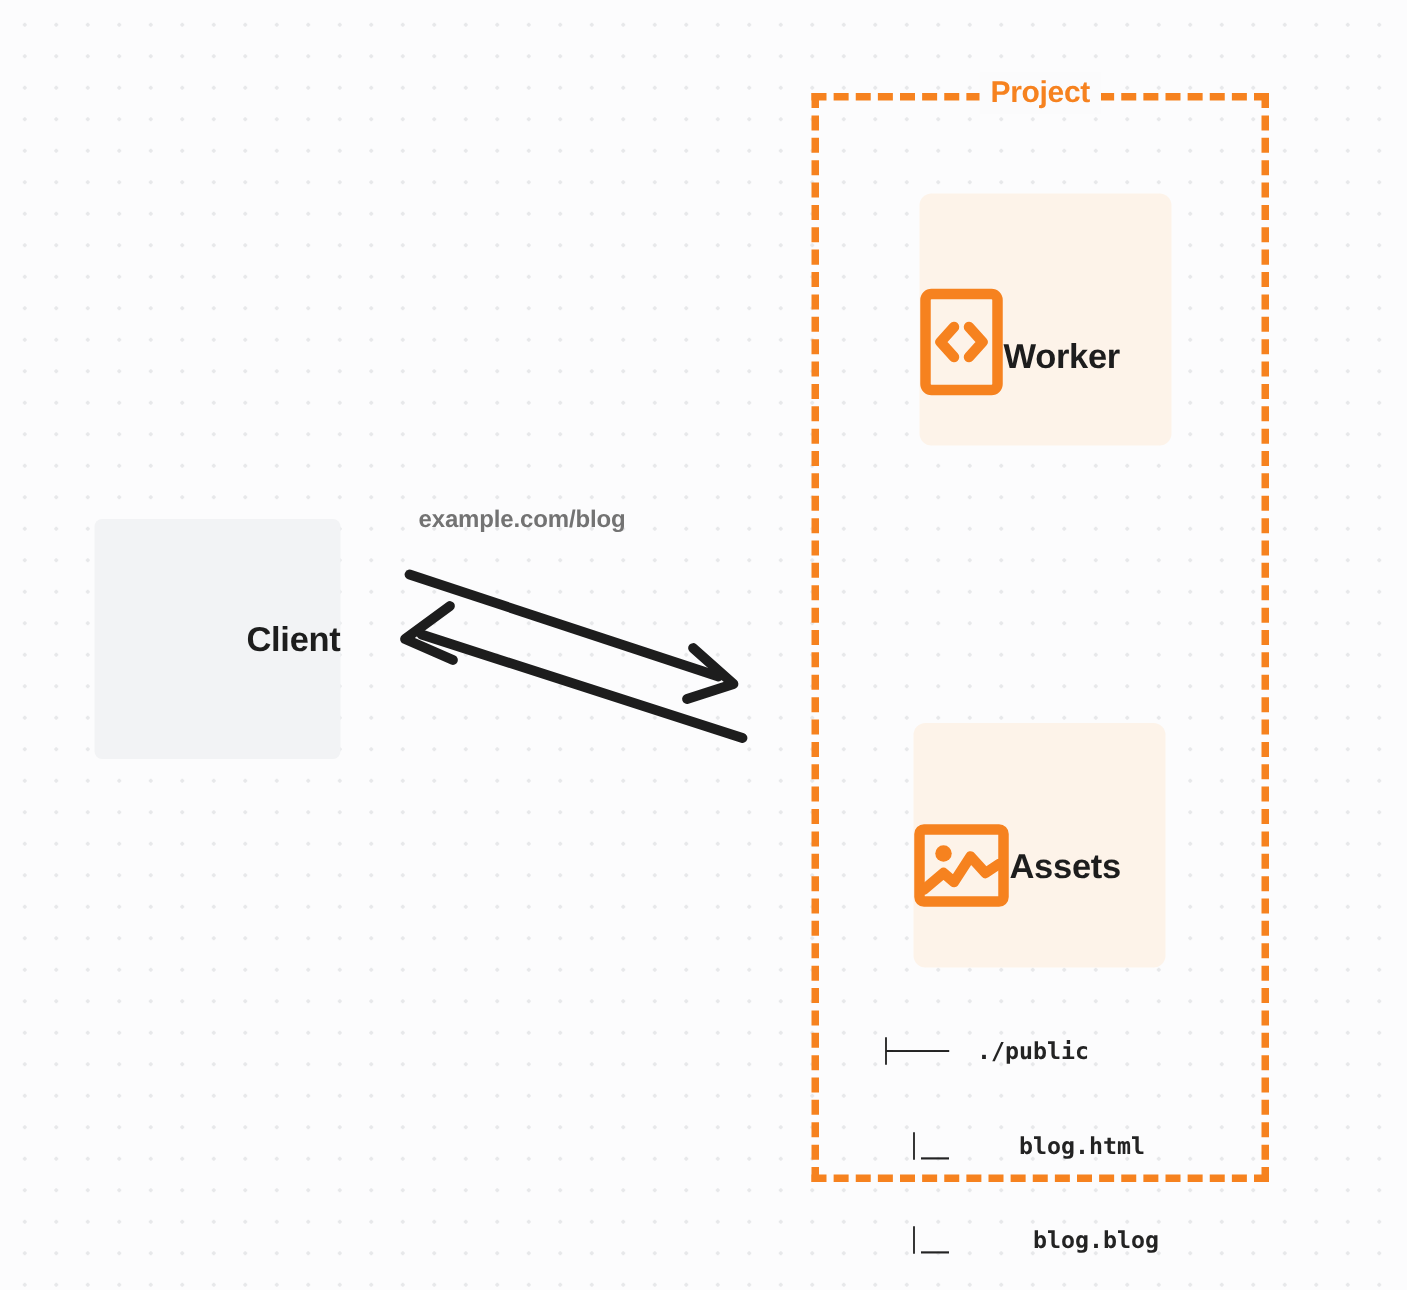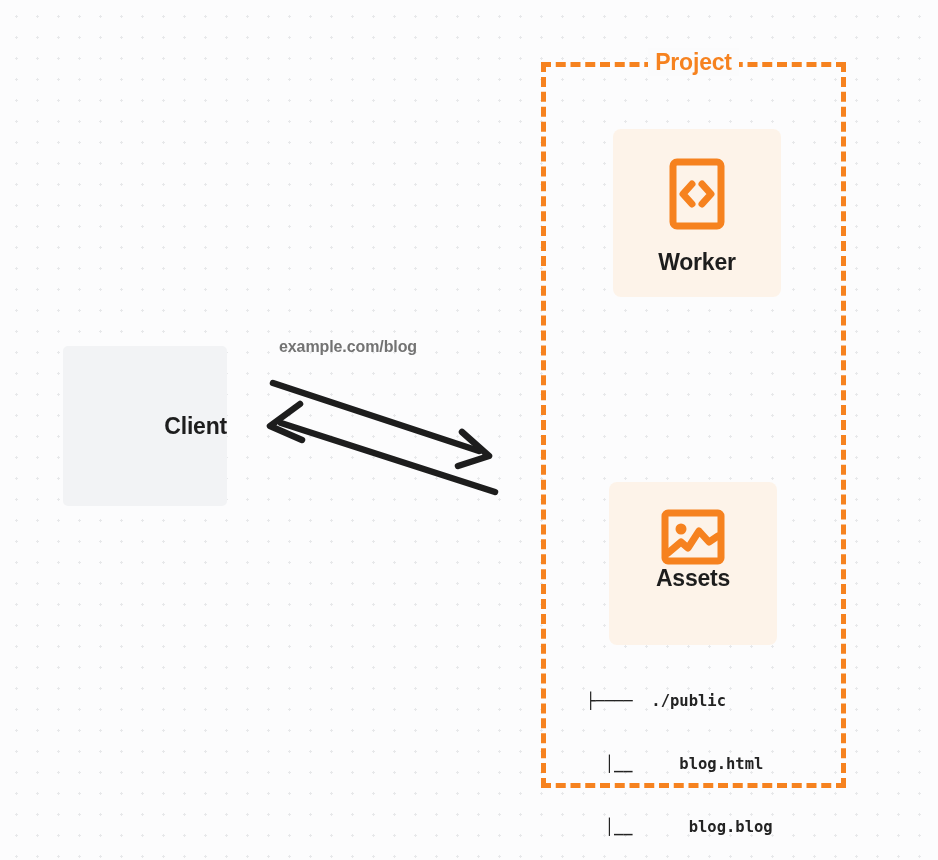--- a/index.html
+++ b/index.html
@@ -59,35 +59,34 @@
     left: 541px;
     top: 48px;
     width: 305px;
     text-align: center;
     pointer-events: none;
   }
   #project-title .title-text {
     display: inline-block;
     background: #fbfbfc;
     padding: 0 7px;
-    font-size: 23px;
+    font-size: 20px;
     font-weight: bold;
     color: #f6821f;
     letter-spacing: -0.2px;
     line-height: 28px;
   }
 
   
   .card {
     position: absolute;
     width: 168px;
     background: #fdf3e9;
     border-radius: 8px;
     display: flex;
-    flex-direction: column;
     align-items: center;
   }
   #worker-card {
     left: 613px;
     top: 129px;
     height: 168px;
     padding-top: 29px;
     box-sizing: border-box;
   }
   #assets-card {

